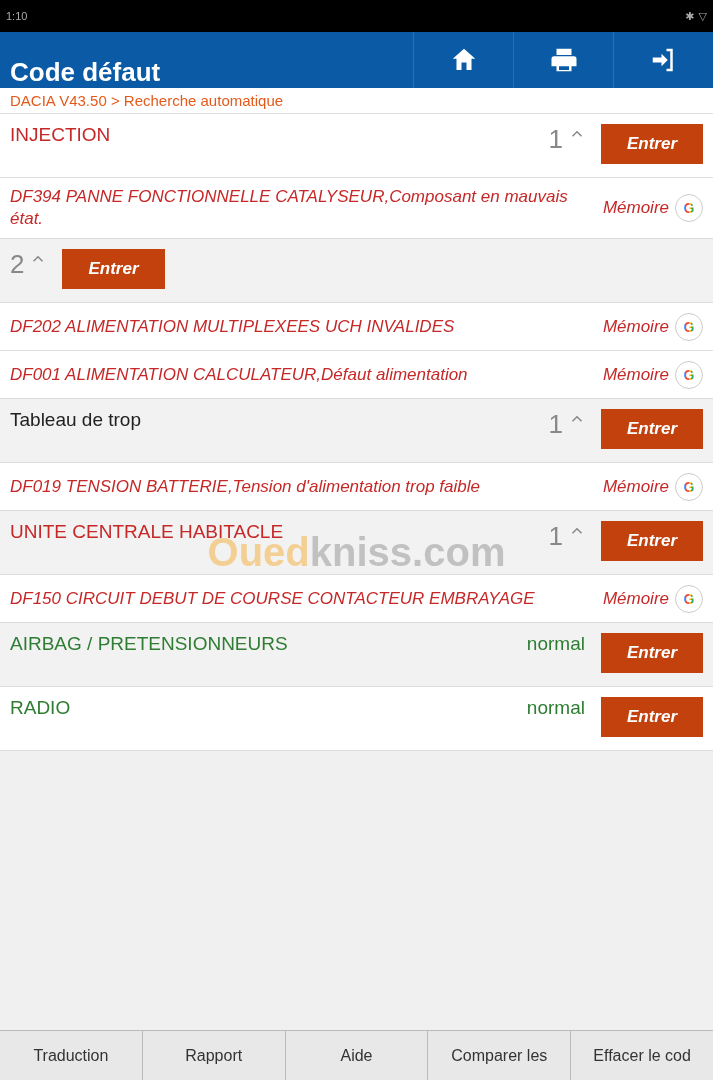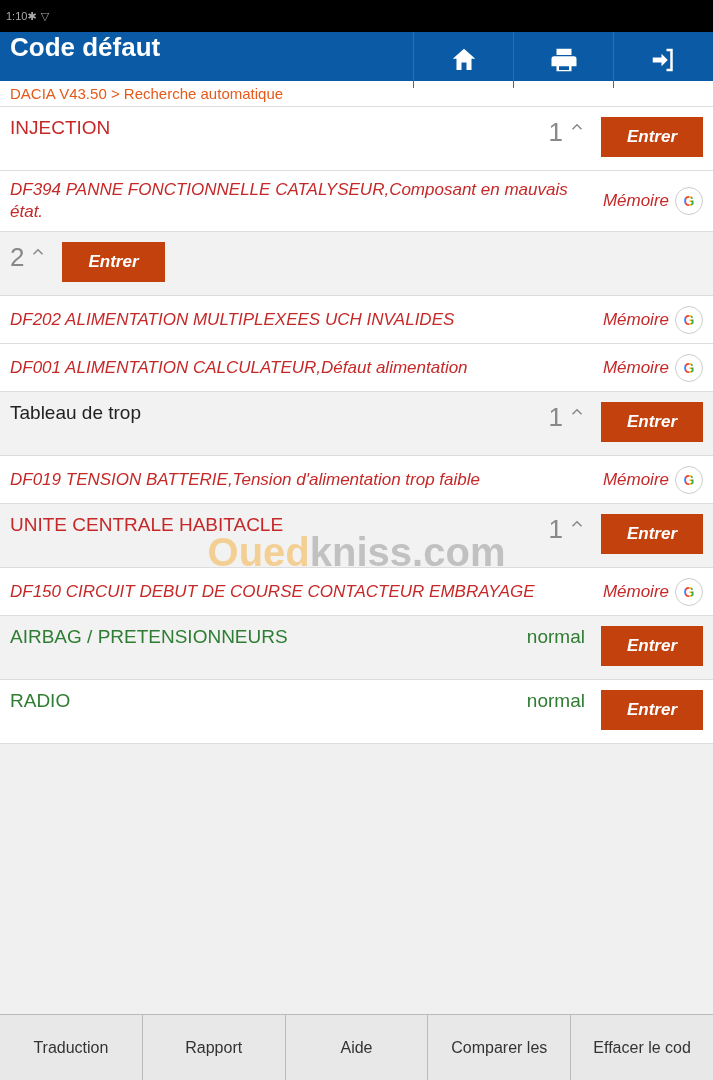--- a/index.html
+++ b/index.html
@@ -11,29 +11,30 @@
     overflow: hidden;
     position: relative;
   }
   .status-bar {
     height: 20px;
     background: #000;
     color: #aaa;
     font-size: 11px;
     display: flex;
     align-items: center;
+    justify-content: space-between;
     padding: 16px 6px;
   }
   .status-left { font-size: 11px; }
   .status-right { display: flex; gap: 4px; align-items: center; }
   .header {
     background: #0a5aa5;
     display: flex;
-    align-items: flex-start;
-    height: 49px;
+    align-items: flex-end;
+    height: 56px;
   }
   .header-title {
     flex: 1;
     color: #fff;
     font-size: 26px;
     font-weight: bold;
     padding-left: 10px;
   }
   .header-btn {
     width: 100px;
@@ -141,21 +142,21 @@
     background: linear-gradient(90deg,#4285F4 0 25%,#EA4335 25% 50%,#FBBC05 50% 75%,#34A853 75% 100%);
     -webkit-background-clip: text;
     background-clip: text;
     color: transparent;
   }
   .bottom-bar {
     position: absolute;
     bottom: 0;
     left: 0;
     right: 0;
-    height: 66px;
+    height: 50px;
     display: flex;
     border-top: 1px solid #bbb;
     background: #e8e8e8;
   }
   .bottom-btn {
     flex: 1;
     border-right: 1px solid #bbb;
     display: flex;
     align-items: center;
     justify-content: center;

